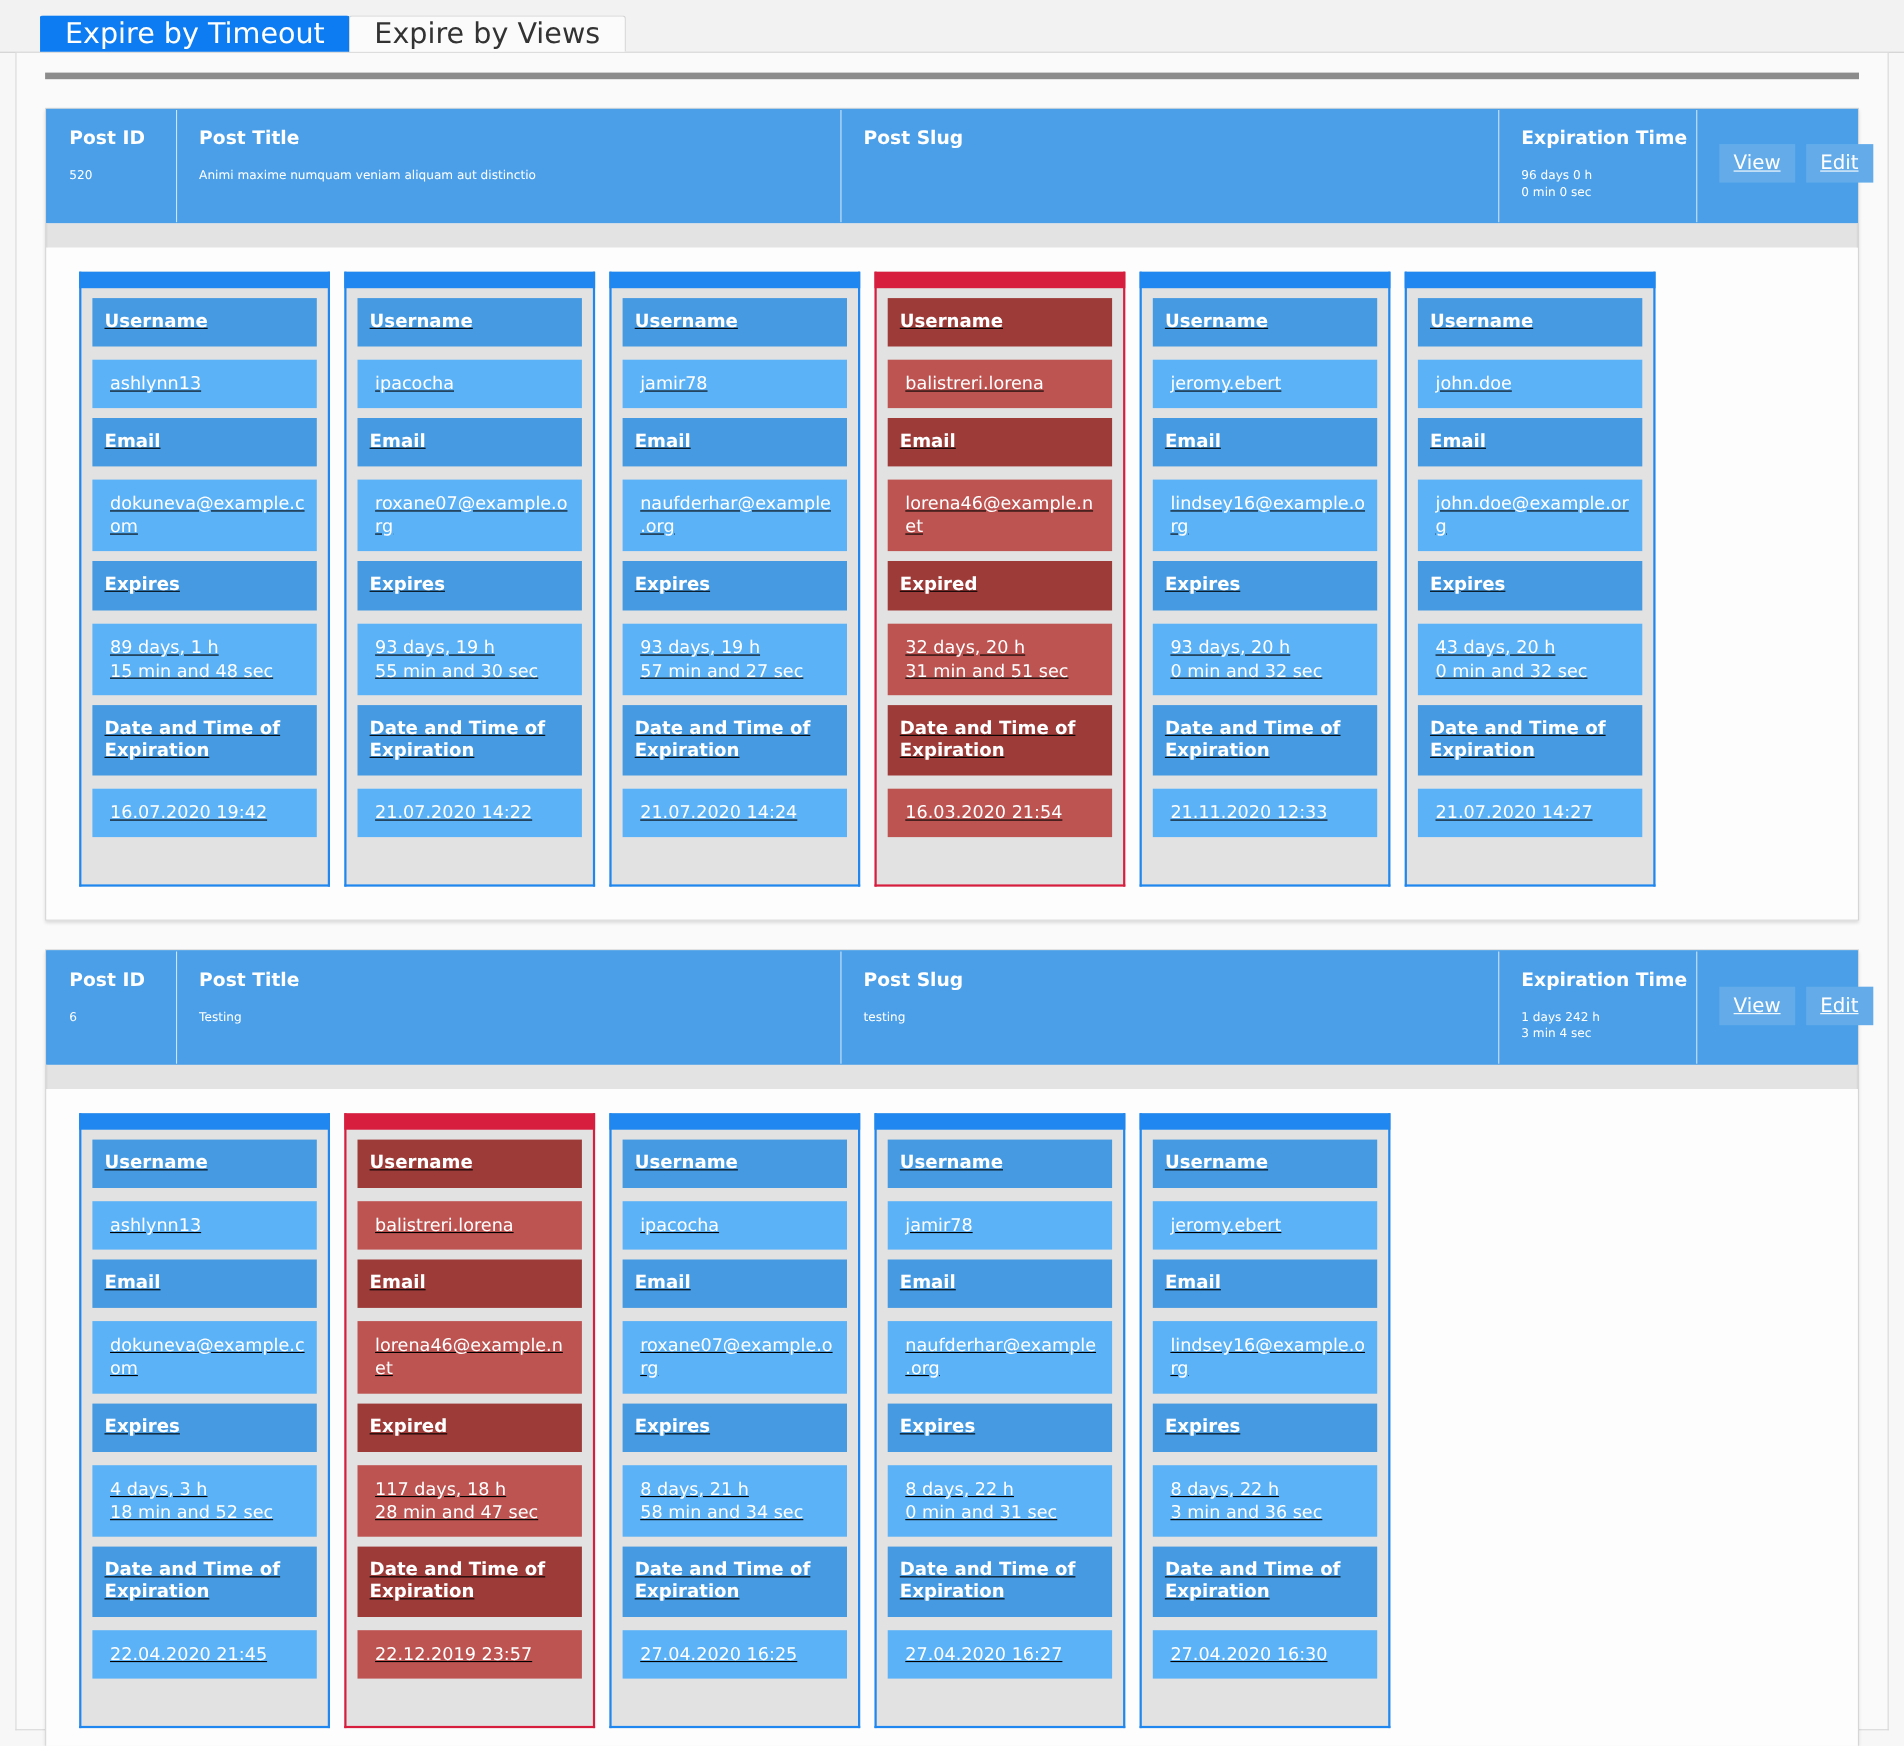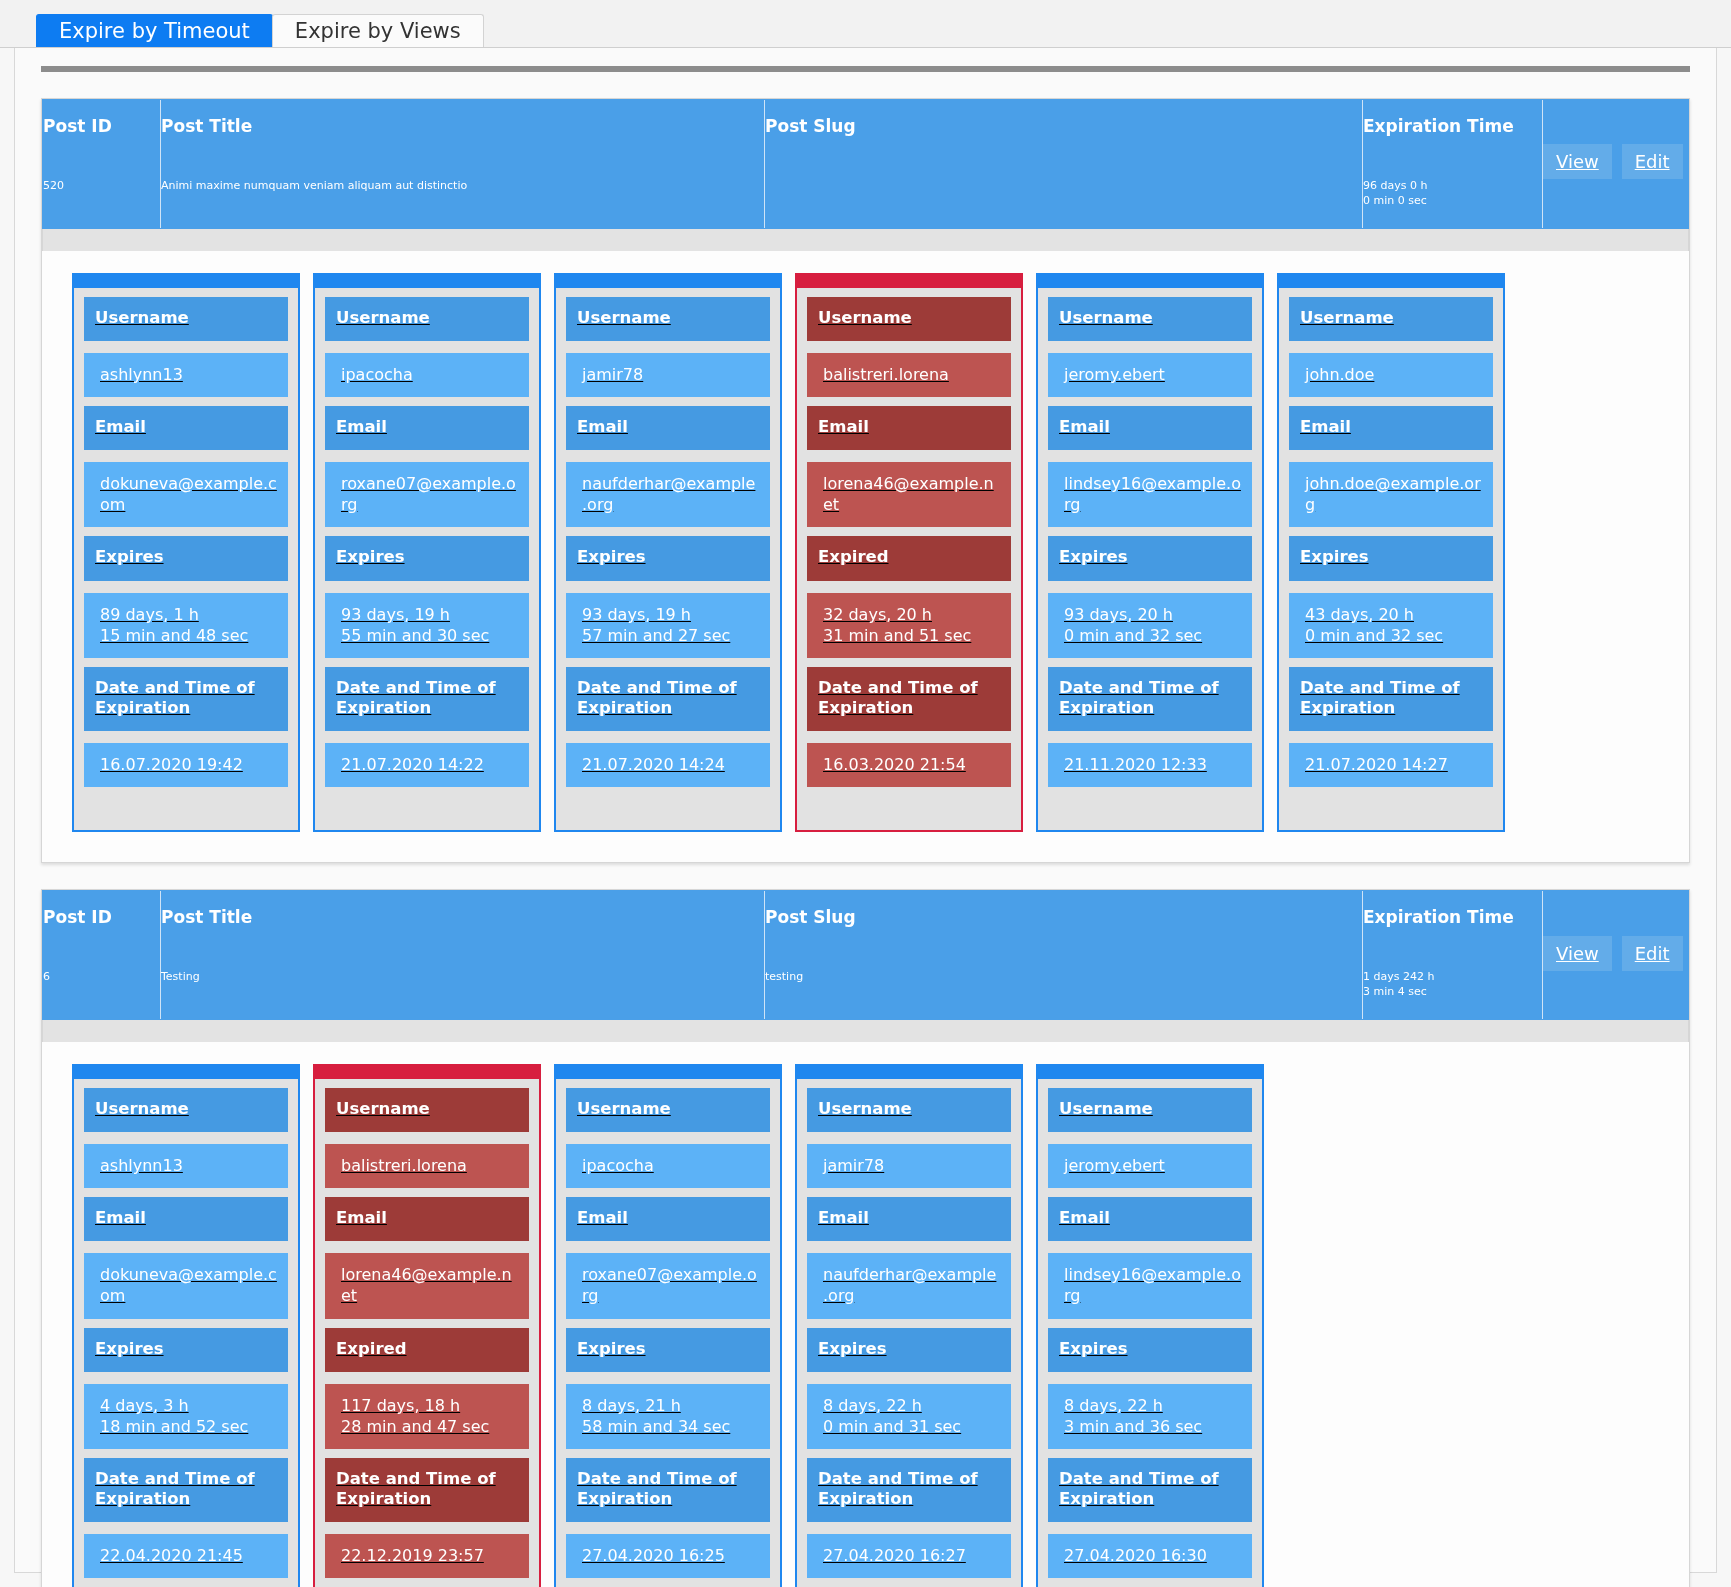--- a/index.html
+++ b/index.html
@@ -23,21 +23,21 @@
     border-bottom: 1px solid #cfcfcf;
     display: flex;
     align-items: flex-end;
     padding-left: 36px;
   }
   .tab {
     height: 24px;
     padding: 16px 22px;
     display: flex;
     align-items: center;
-    font-size: 21px;
+    font-size: 26px;
     color: #333;
     background: #fbfbfb;
     border: 1px solid #d3d3d3;
     border-bottom: none;
     border-radius: 3px 3px 0 0;
     margin-right: -1px;
     cursor: pointer;
     white-space: nowrap;
   }
   .tab.active {
@@ -78,26 +78,25 @@
     box-shadow: 0 2px 3px rgba(0,0,0,.12);
   }
 
   .post-header {
     display: flex;
     background: #4a9fe8;
     color: #ffffff;
     border: 1px solid #4a9fe8;
   }
   .ph-cell {
-    padding: 16px 18px 20px 0;
+    padding: 16px 18px 20px 20px;
     border-right: 1px solid #cfe4f7;
     display: flex;
     flex-direction: column;
     justify-content: flex-start;
-    gap: 26px;
   }
   .ph-cell:last-child { border-right: none; }
   .ph-id    { width: 118px; }
   .ph-title { width: 604px; }
   .ph-slug  { flex: 1 1 auto; }
   .ph-exp   { width: 180px; }
   .ph-act   { width: 145px; justify-content: center; }
 
   .ph-label {
     font-size: 17px;

